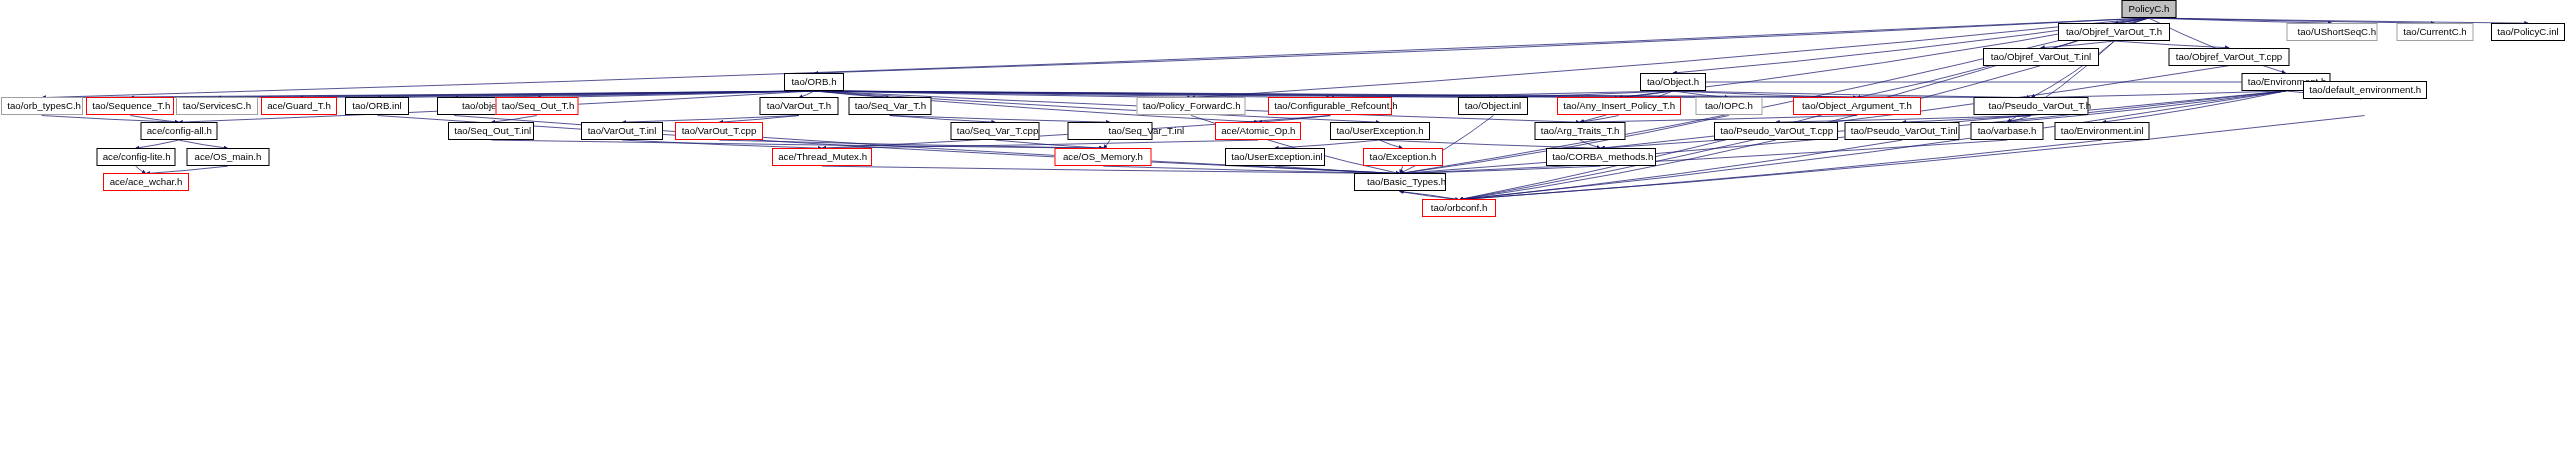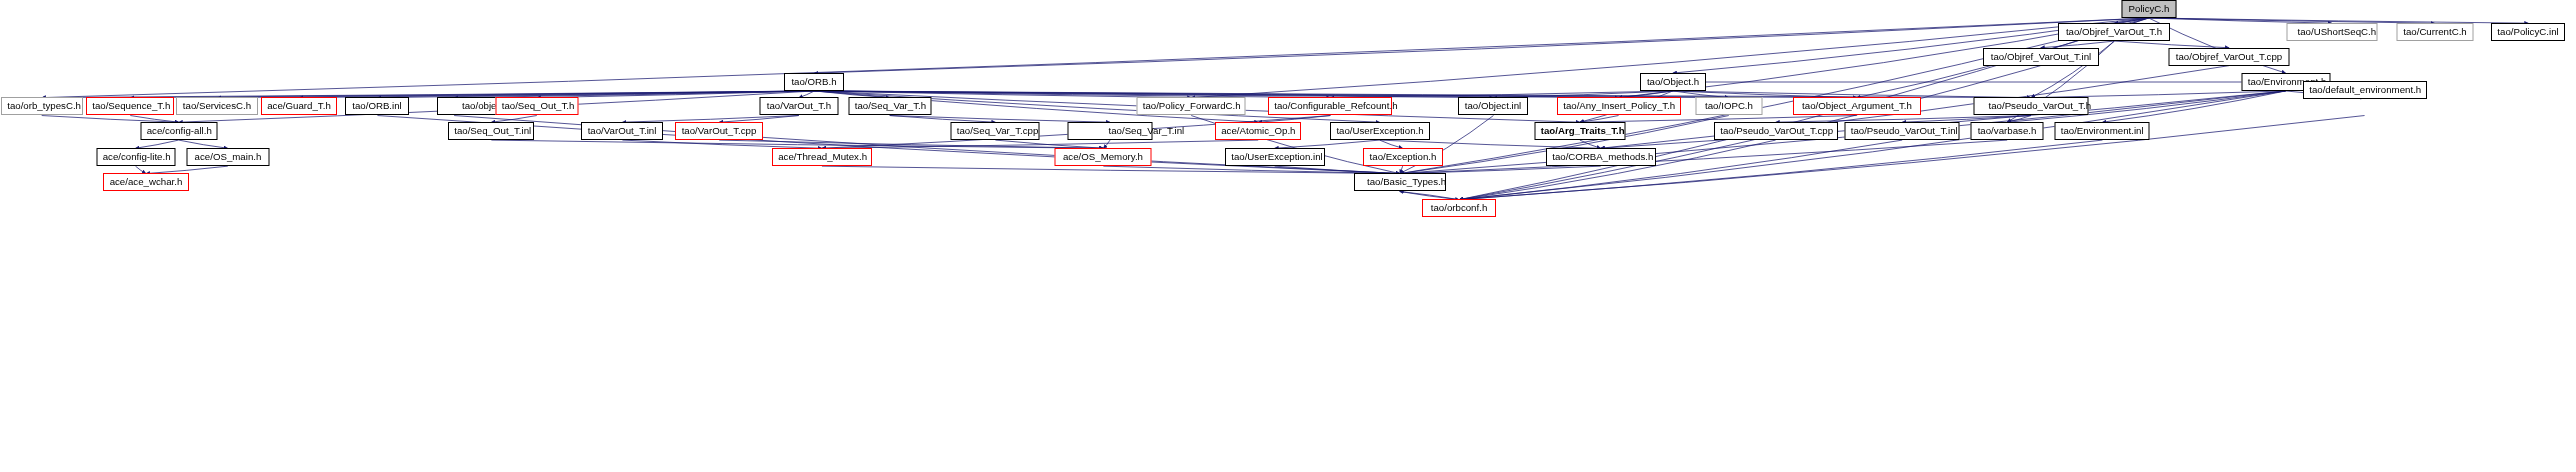--- a/index.html
+++ b/index.html
@@ -187,21 +187,21 @@
       <div class="node b-black" style="left: 2031px; top: 106px; width: 115px; padding-left: 14px;">tao/Pseudo_VarOut_T.h</div>
       <div class="node b-black" style="left: 2365px; top: 90px; width: 124px;">tao/default_environment.h</div>
       <div class="node b-black" style="left: 179px; top: 131px; width: 77px;">ace/config-all.h</div>
       <div class="node b-black" style="left: 491px; top: 131px; width: 86px;">tao/Seq_Out_T.inl</div>
       <div class="node b-black" style="left: 622px; top: 131px; width: 82px;">tao/VarOut_T.inl</div>
       <div class="node b-red" style="left: 719px; top: 131px; width: 88px;">tao/VarOut_T.cpp</div>
       <div class="node b-black" style="left: 995px; top: 131px; width: 89px;">tao/Seq_Var_T.cpp</div>
       <div class="node b-black" style="left: 1110px; top: 131px; width: 85px; padding-left: 40px;">tao/Seq_Var_T.inl</div>
       <div class="node b-red" style="left: 1258px; top: 131px; width: 86px;">ace/Atomic_Op.h</div>
       <div class="node b-black" style="left: 1380px; top: 131px; width: 100px;">tao/UserException.h</div>
-      <div class="node b-black" style="left: 1580px; top: 131px; width: 91px; font-weight: bold;">tao/Arg_Traits_T.h</div>
+      <div class="node b-black" style="left: 1580px; top: 131px; width: 91px;">tao/Arg_Traits_T.h</div>
       <div class="node b-black" style="left: 1776px; top: 131px; width: 124px;">tao/Pseudo_VarOut_T.cpp</div>
       <div class="node b-black" style="left: 1902px; top: 131px; width: 115px;">tao/Pseudo_VarOut_T.inl</div>
       <div class="node b-black" style="left: 2007px; top: 131px; width: 73px;">tao/varbase.h</div>
       <div class="node b-black" style="left: 2102px; top: 131px; width: 95px;">tao/Environment.inl</div>
       <div class="node b-black" style="left: 136px; top: 157px; width: 79px;">ace/config-lite.h</div>
       <div class="node b-black" style="left: 228px; top: 157px; width: 83px;">ace/OS_main.h</div>
       <div class="node b-red" style="left: 822px; top: 157px; width: 100px;">ace/Thread_Mutex.h</div>
       <div class="node b-red" style="left: 1103px; top: 157px; width: 97px;">ace/OS_Memory.h</div>
       <div class="node b-black" style="left: 1275px; top: 157px; width: 100px;">tao/UserException.inl</div>
       <div class="node b-red" style="left: 1403px; top: 157px; width: 80px;">tao/Exception.h</div>

